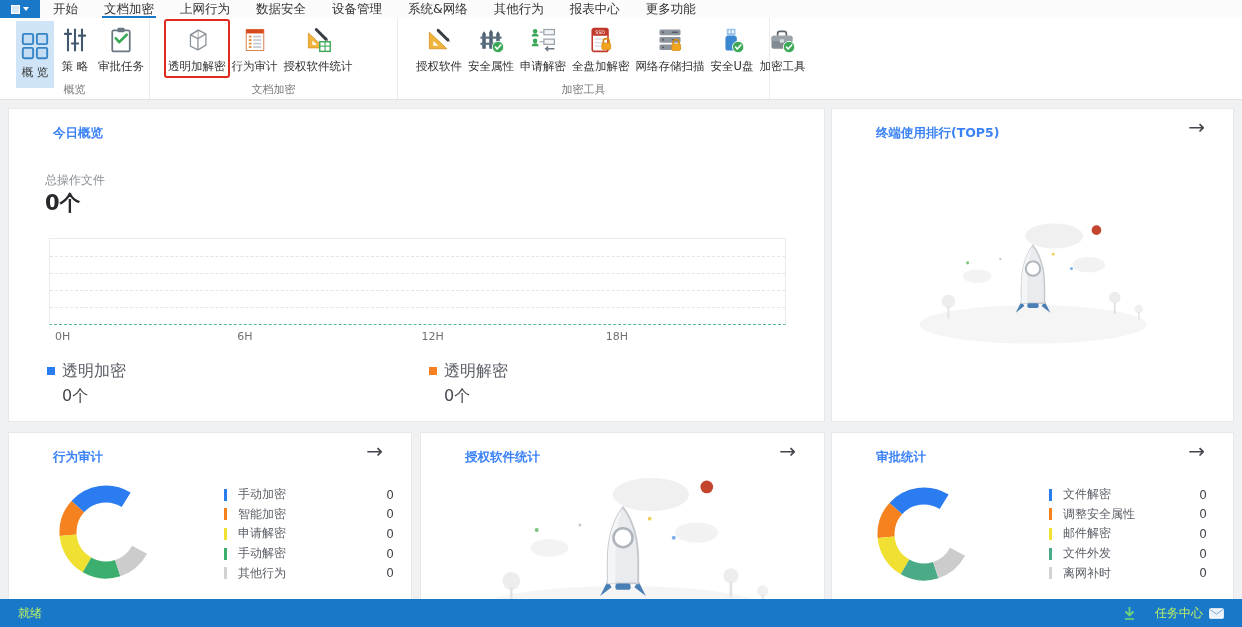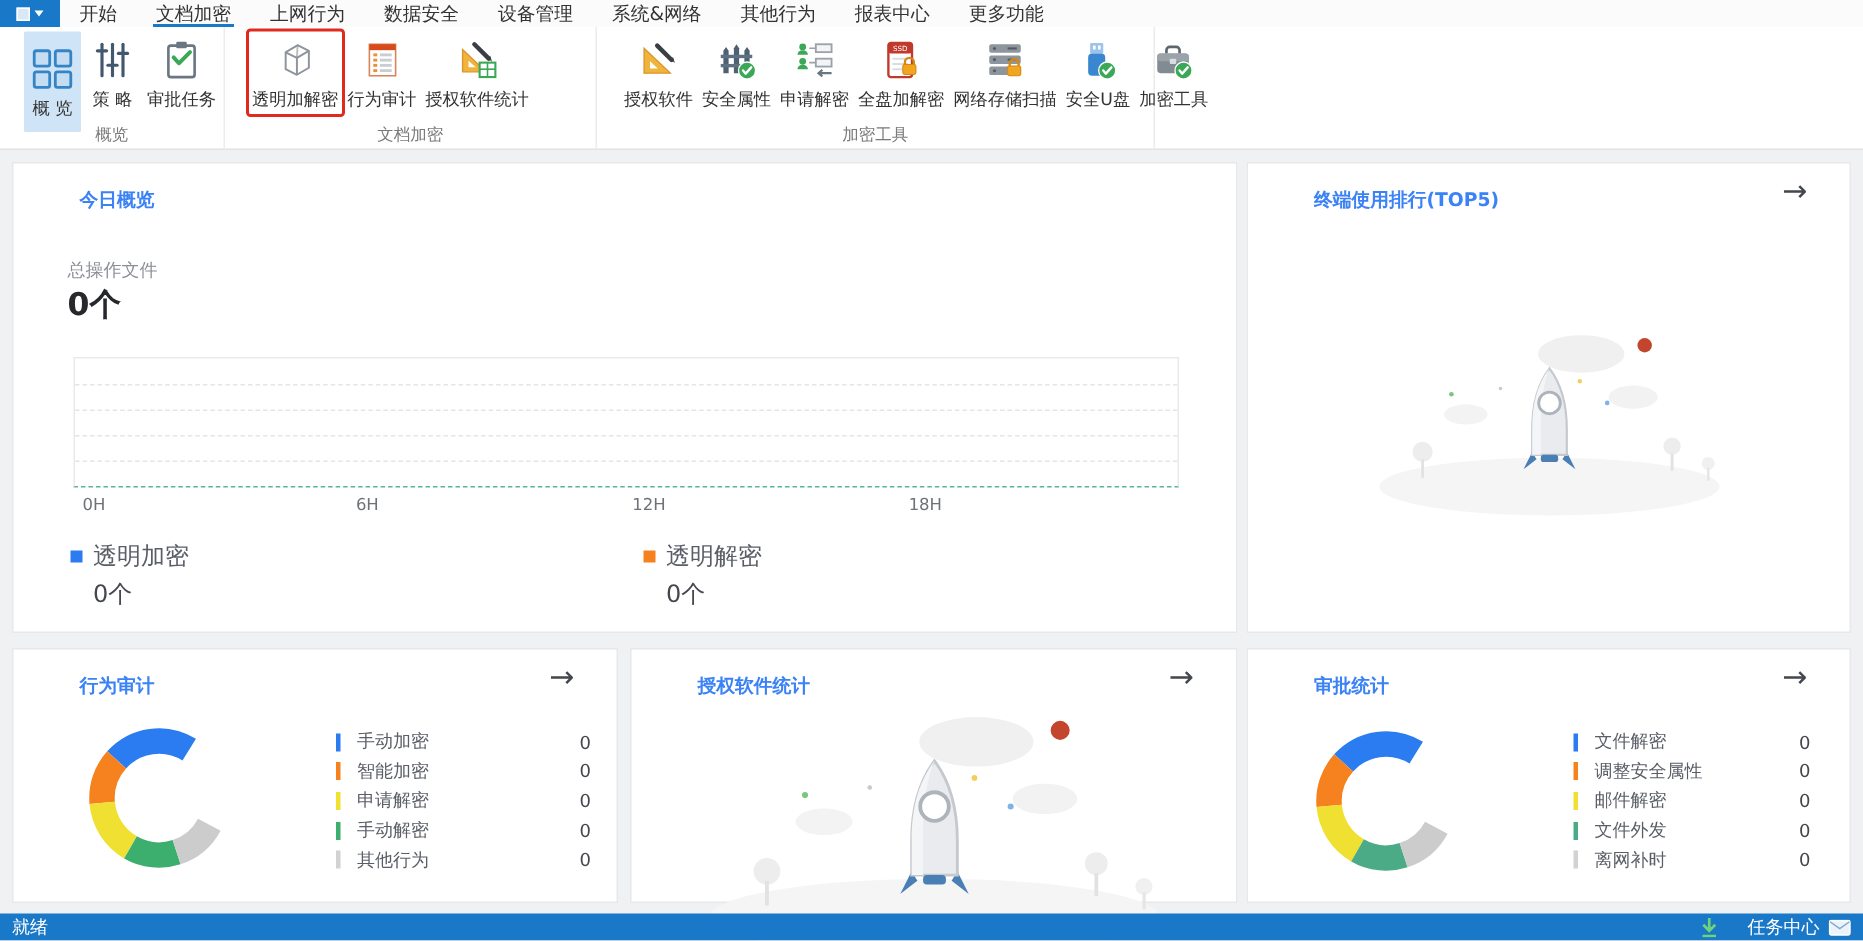--- a/index.html
+++ b/index.html
@@ -66,22 +66,22 @@
   .drow{display:flex;align-items:center;height:19.6px;}
   .dmark{width:3px;height:12px;margin-right:11px;flex:0 0 auto;}
   .dval{margin-left:auto;color:#44474d;}
 
   
   .empty-ill{position:absolute;left:50%;transform:translateX(-50%);}
   #card-terminal .empty-ill{top:100px;width:250px;}
   #card-licensed .empty-ill{top:26px;width:330px;}
 
   
-  .statusbar{position:absolute;left:0;right:0;bottom:0;height:18px;background:#1a78c8;color:#ffffff;
-             display:flex;align-items:center;font-size:12px;padding:0 8px;box-sizing:border-box;}
+  .statusbar{position:absolute;left:0;right:0;bottom:0;height:28px;background:#1a78c8;color:#bef264;
+             display:flex;align-items:center;font-size:12px;padding:0 18px;box-sizing:border-box;}
   .sb-right{margin-left:auto;display:flex;align-items:center;gap:6px;}
   .sb-item{display:flex;align-items:center;gap:20px;cursor:pointer;}
 </style>
 </head>
 <body>
 
 <div class="app">
 
   <div class="menubar">
     <div class="logo-btn">

